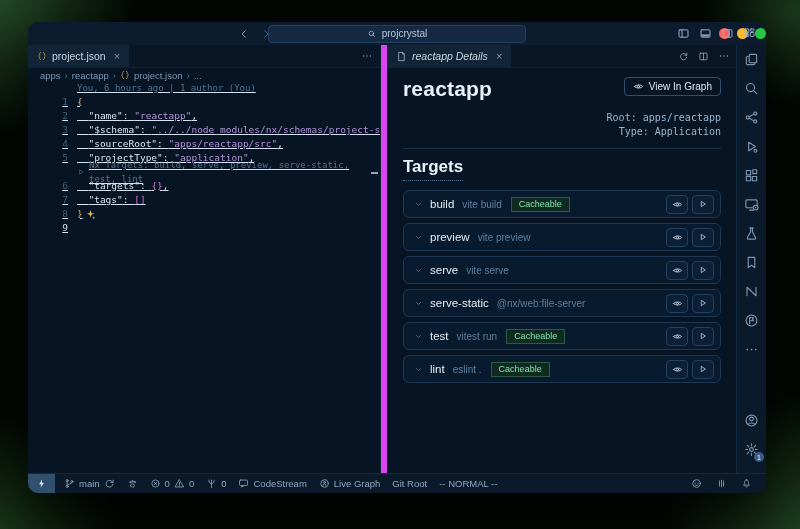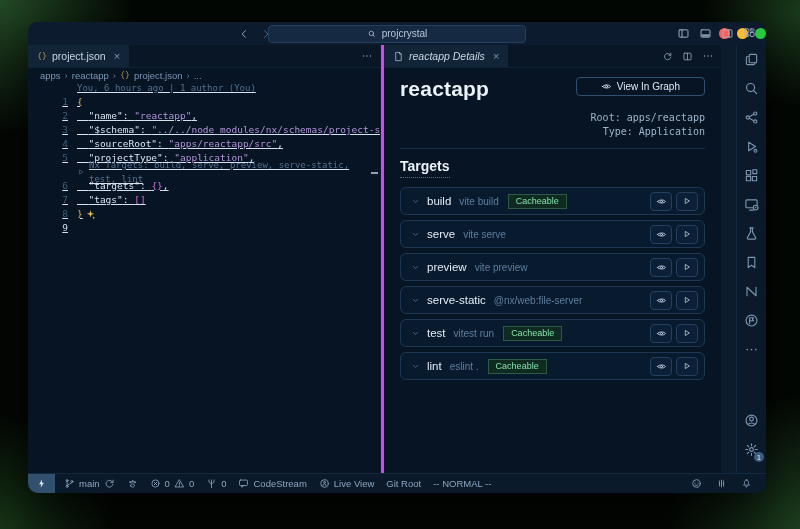--- a/index.html
+++ b/index.html
@@ -27,21 +27,21 @@
   .searchbox{
     position:absolute;left:50%;transform:translateX(-50%);width:256px;height:16px;
     background:#152a42;border:1px solid #22405f;border-radius:4px;
     display:flex;align-items:center;justify-content:center;gap:5px;
     font-size:10px;color:#b6c6d8;
   }
   .tb-icons{position:absolute;right:10px;display:flex;gap:9px;color:#9cb2c9;align-items:center;}
   
   .main{position:absolute;top:23px;left:0;right:0;bottom:19px;}
   .editor1{position:absolute;left:0;top:0;width:352px;height:100%;background:#061424;}
-  .editor2{position:absolute;left:353px;top:0;right:45px;height:100%;background:#061424;border-left:3px solid #d946ef;}
+  .editor2{position:absolute;left:353px;top:0;right:29px;height:100%;background:#061424;border-left:6px solid #d946ef;}
   .activitybar{position:absolute;right:0;top:0;width:29px;height:100%;background:#0b1a2b;border-left:1px solid #13293f;display:flex;flex-direction:column;align-items:center;}
   .ab-item{height:29px;width:100%;display:flex;align-items:center;justify-content:center;color:#7e95ad;position:relative;}
   .ab-bottom{margin-top:auto;margin-bottom:10px;width:100%;}
   .ab-badge{position:absolute;right:2px;bottom:2px;background:#3d5d80;color:#eaf2fa;font-size:7px;width:10px;height:10px;border-radius:50%;display:flex;align-items:center;justify-content:center;}
   
   .tabstrip{height:22px;background:#081626;display:flex;align-items:center;position:relative;border-bottom:1px solid #0e2236;}
   .tab{height:22px;display:flex;align-items:center;gap:5px;padding:0 9px;font-size:10.5px;background:#122438;color:#c8d6e4;}
   .tab .close{color:#7d93ab;font-size:11px;margin-left:3px;}
   .tab .braces{color:#d9b24f;display:flex;}
   .tab.preview .lbl{font-style:italic;}
@@ -60,24 +60,24 @@
   .c-key{color:#d6e4f0;}
   .c-pun{color:#d6e4f0;}
   .c-str{color:#b394d8;}
   .c-b1{color:#ddb45f;}
   .c-b2{color:#d670d6;}
   .sparkle{color:#e3bb4e;display:inline-flex;margin-left:2px;vertical-align:middle;}
   .overview-dash{position:absolute;right:2px;top:127px;width:7px;height:2px;background:#93a2b2;}
   
   .panel{position:absolute;top:22px;left:0;right:0;bottom:0;padding:8px 16px 0;overflow:hidden;}
   .panel h1{font-size:21px;font-weight:700;margin:2px 0 10px;color:#eaf1f8;letter-spacing:.2px;}
-  .vig-btn{position:absolute;top:10px;right:16px;height:19px;border:1px solid #31506f;border-radius:4px;display:flex;align-items:center;gap:5px;padding:0 24px;font-size:10px;color:#dfe9f3;background:transparent;cursor:pointer;}
+  .vig-btn{position:absolute;top:10px;right:16px;height:19px;border:1px solid #31506f;border-radius:4px;display:flex;align-items:center;gap:5px;padding:0 8px;font-size:10px;color:#dfe9f3;background:transparent;cursor:pointer;}
   .info{font-family:"DejaVu Sans Mono",monospace;font-size:10px;line-height:14px;color:#9db4ca;text-align:right;}
   .psep{height:1px;background:#152e47;margin:9px 0 8px;}
-  .tg-head{display:inline-block;font-size:14px;font-weight:700;color:#eaf2f9;border-bottom:1px dotted #4f7191;padding-bottom:3px;margin-bottom:9px;}
+  .tg-head{display:inline-block;font-size:17px;font-weight:700;color:#eaf2f9;border-bottom:1px dotted #4f7191;padding-bottom:3px;margin-bottom:9px;}
   .trow{height:26px;border:1px solid #1e3853;border-radius:6px;display:flex;align-items:center;padding:0 6px 0 10px;margin-bottom:5px;background:#081a2d;}
   .trow .chev{color:#6c89a6;display:flex;}
   .trow .tname{font-size:11.5px;font-weight:400;color:#e2ecf6;margin-left:7px;}
   .trow .tcmd{font-size:10px;color:#5e7f9f;margin-left:8px;}
   .badge{margin-left:9px;font-size:9px;color:#83e0a9;border:1px solid #2c5a45;background:#0f2a20;border-radius:0;padding:1.5px 7px;}
   .trow .sp{flex:1;}
   .ibtn{width:20px;height:17px;border:1px solid #24405e;border-radius:4px;display:flex;align-items:center;justify-content:center;color:#c6d6e6;margin-left:4px;background:#0b2036;cursor:pointer;}
   
   .statusbar{position:absolute;left:0;right:0;bottom:0;height:19px;background:#0b1a2b;border-top:1px solid #13293f;display:flex;align-items:center;font-size:9.5px;color:#8ea6c0;}
   .sb-item{display:flex;align-items:center;gap:4px;padding:0 6px;height:100%;white-space:nowrap;}
@@ -319,43 +319,43 @@
                   <path d="M5.8 4.2 11.8 8l-6 3.8z"></path>
                 </svg>
               </span>
             </div>
             <div class="trow">
               <span class="chev">
                 <svg width="9" height="9" viewBox="0 0 16 16" fill="none" stroke="currentColor" stroke-width="1.2" stroke-linecap="round" stroke-linejoin="round">
                   <path d="M4.5 6.2 8 9.7l3.5-3.5"></path>
                 </svg>
               </span>
-              <span class="tname">serve</span>
-              <span class="tcmd">vite serve</span>
+              <span class="tname">preview</span>
+              <span class="tcmd">vite preview</span>
               <span class="sp"></span>
               <span class="ibtn">
                 <svg width="11" height="11" viewBox="0 0 16 16" fill="none" stroke="currentColor" stroke-width="1.2" stroke-linecap="round" stroke-linejoin="round">
                   <path d="M2.2 8c1.8-3 9.8-3 11.6 0-1.8 3-9.8 3-11.6 0z"></path>
                   <circle cx="8" cy="8" r="1.6"></circle>
                 </svg>
               </span>
               <span class="ibtn">
                 <svg width="10" height="10" viewBox="0 0 16 16" fill="none" stroke="currentColor" stroke-width="1.2" stroke-linecap="round" stroke-linejoin="round">
                   <path d="M5.8 4.2 11.8 8l-6 3.8z"></path>
                 </svg>
               </span>
             </div>
             <div class="trow">
               <span class="chev">
                 <svg width="9" height="9" viewBox="0 0 16 16" fill="none" stroke="currentColor" stroke-width="1.2" stroke-linecap="round" stroke-linejoin="round">
                   <path d="M4.5 6.2 8 9.7l3.5-3.5"></path>
                 </svg>
               </span>
-              <span class="tname">preview</span>
-              <span class="tcmd">vite preview</span>
+              <span class="tname">serve</span>
+              <span class="tcmd">vite serve</span>
               <span class="sp"></span>
               <span class="ibtn">
                 <svg width="11" height="11" viewBox="0 0 16 16" fill="none" stroke="currentColor" stroke-width="1.2" stroke-linecap="round" stroke-linejoin="round">
                   <path d="M2.2 8c1.8-3 9.8-3 11.6 0-1.8 3-9.8 3-11.6 0z"></path>
                   <circle cx="8" cy="8" r="1.6"></circle>
                 </svg>
               </span>
               <span class="ibtn">
                 <svg width="10" height="10" viewBox="0 0 16 16" fill="none" stroke="currentColor" stroke-width="1.2" stroke-linecap="round" stroke-linejoin="round">
                   <path d="M5.8 4.2 11.8 8l-6 3.8z"></path>
@@ -591,21 +591,21 @@
           <span>CodeStream</span>
         </div>
         <div class="sb-item">
           <span>
             <svg width="11" height="11" viewBox="0 0 16 16" fill="none" stroke="currentColor" stroke-width="1.2" stroke-linecap="round" stroke-linejoin="round">
               <circle cx="8" cy="8" r="5.5"></circle>
               <circle cx="8" cy="6.3" r="1.4"></circle>
               <path d="M5.8 11c.3-1.6 1.2-2.4 2.2-2.4s1.9.8 2.2 2.4"></path>
             </svg>
           </span>
-          <span>Live View</span>
+          <span>Live Graph</span>
         </div>
         <div class="sb-item">
           <span>Git Root</span>
         </div>
         <div class="sb-item">
           <span>-- NORMAL --</span>
         </div>
       </div>
     <div class="sb-right" id="sb-right">
         <div class="sb-item">

